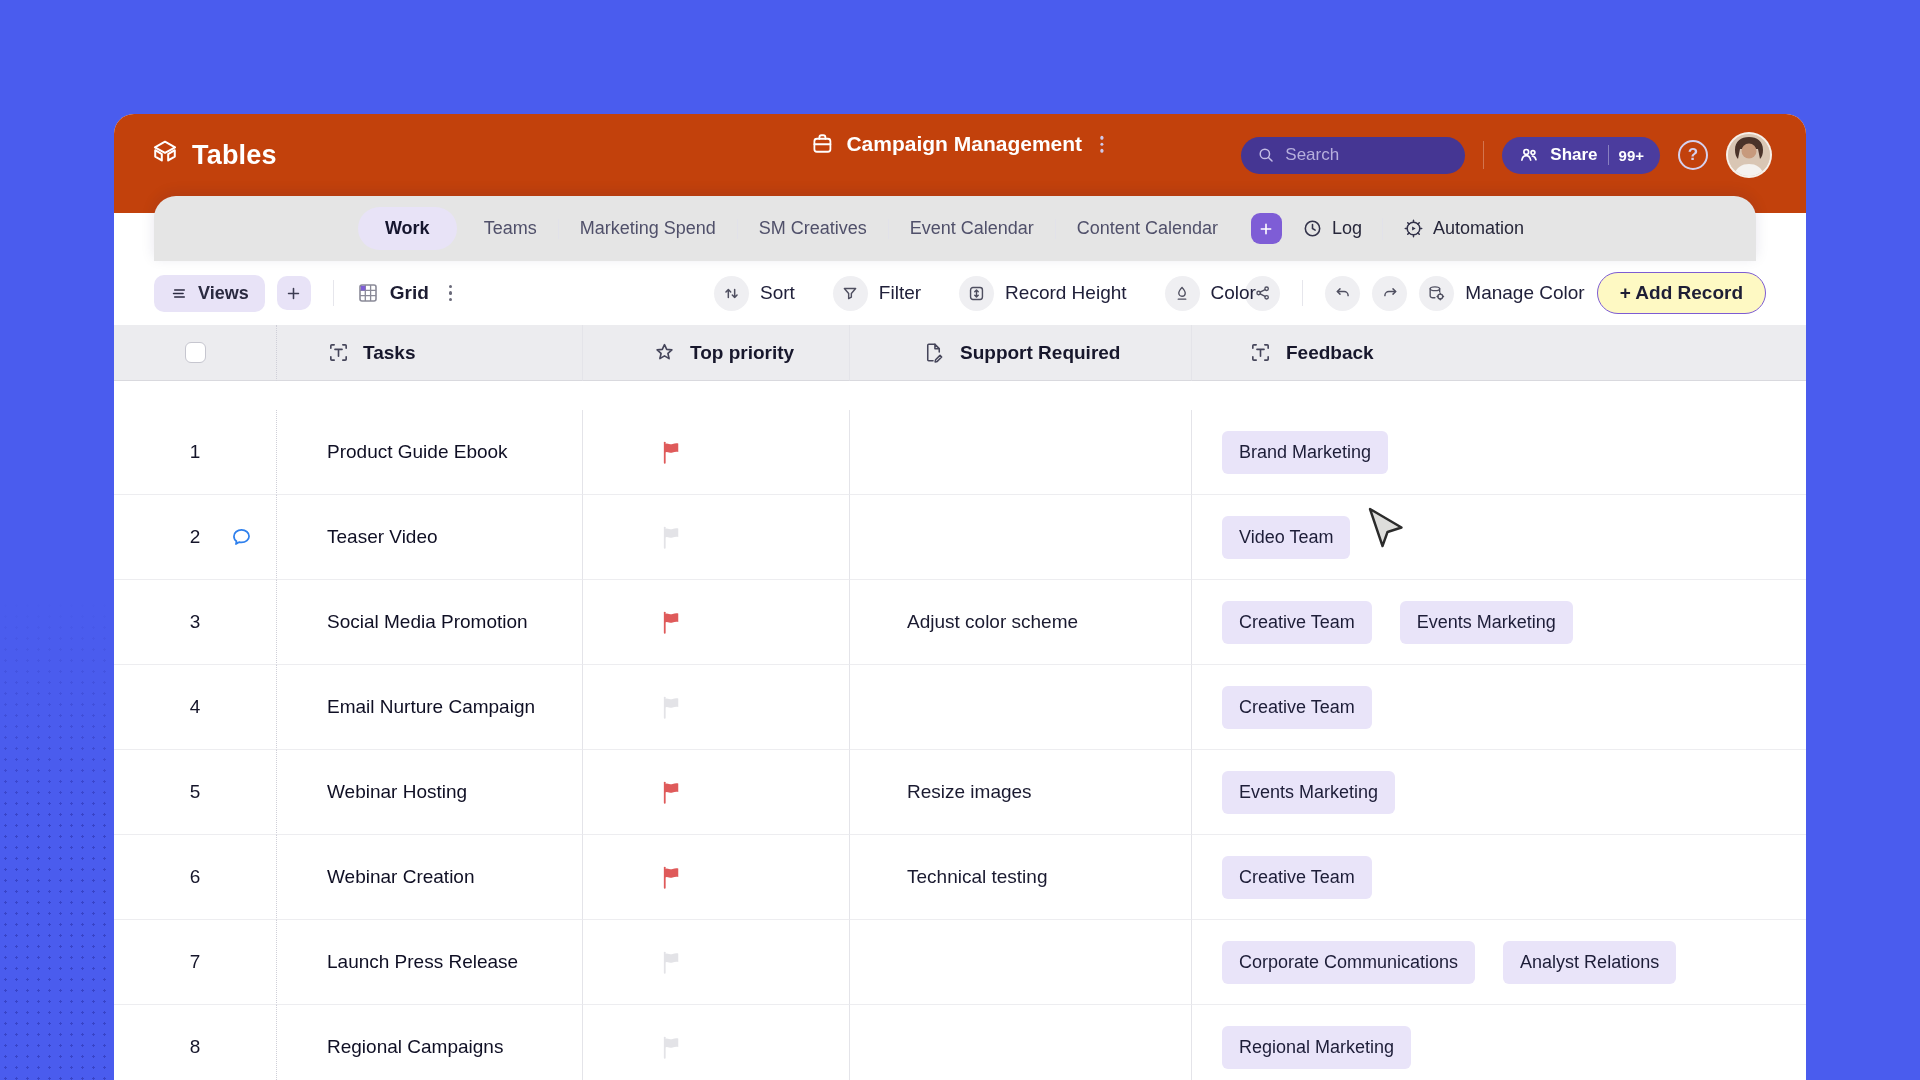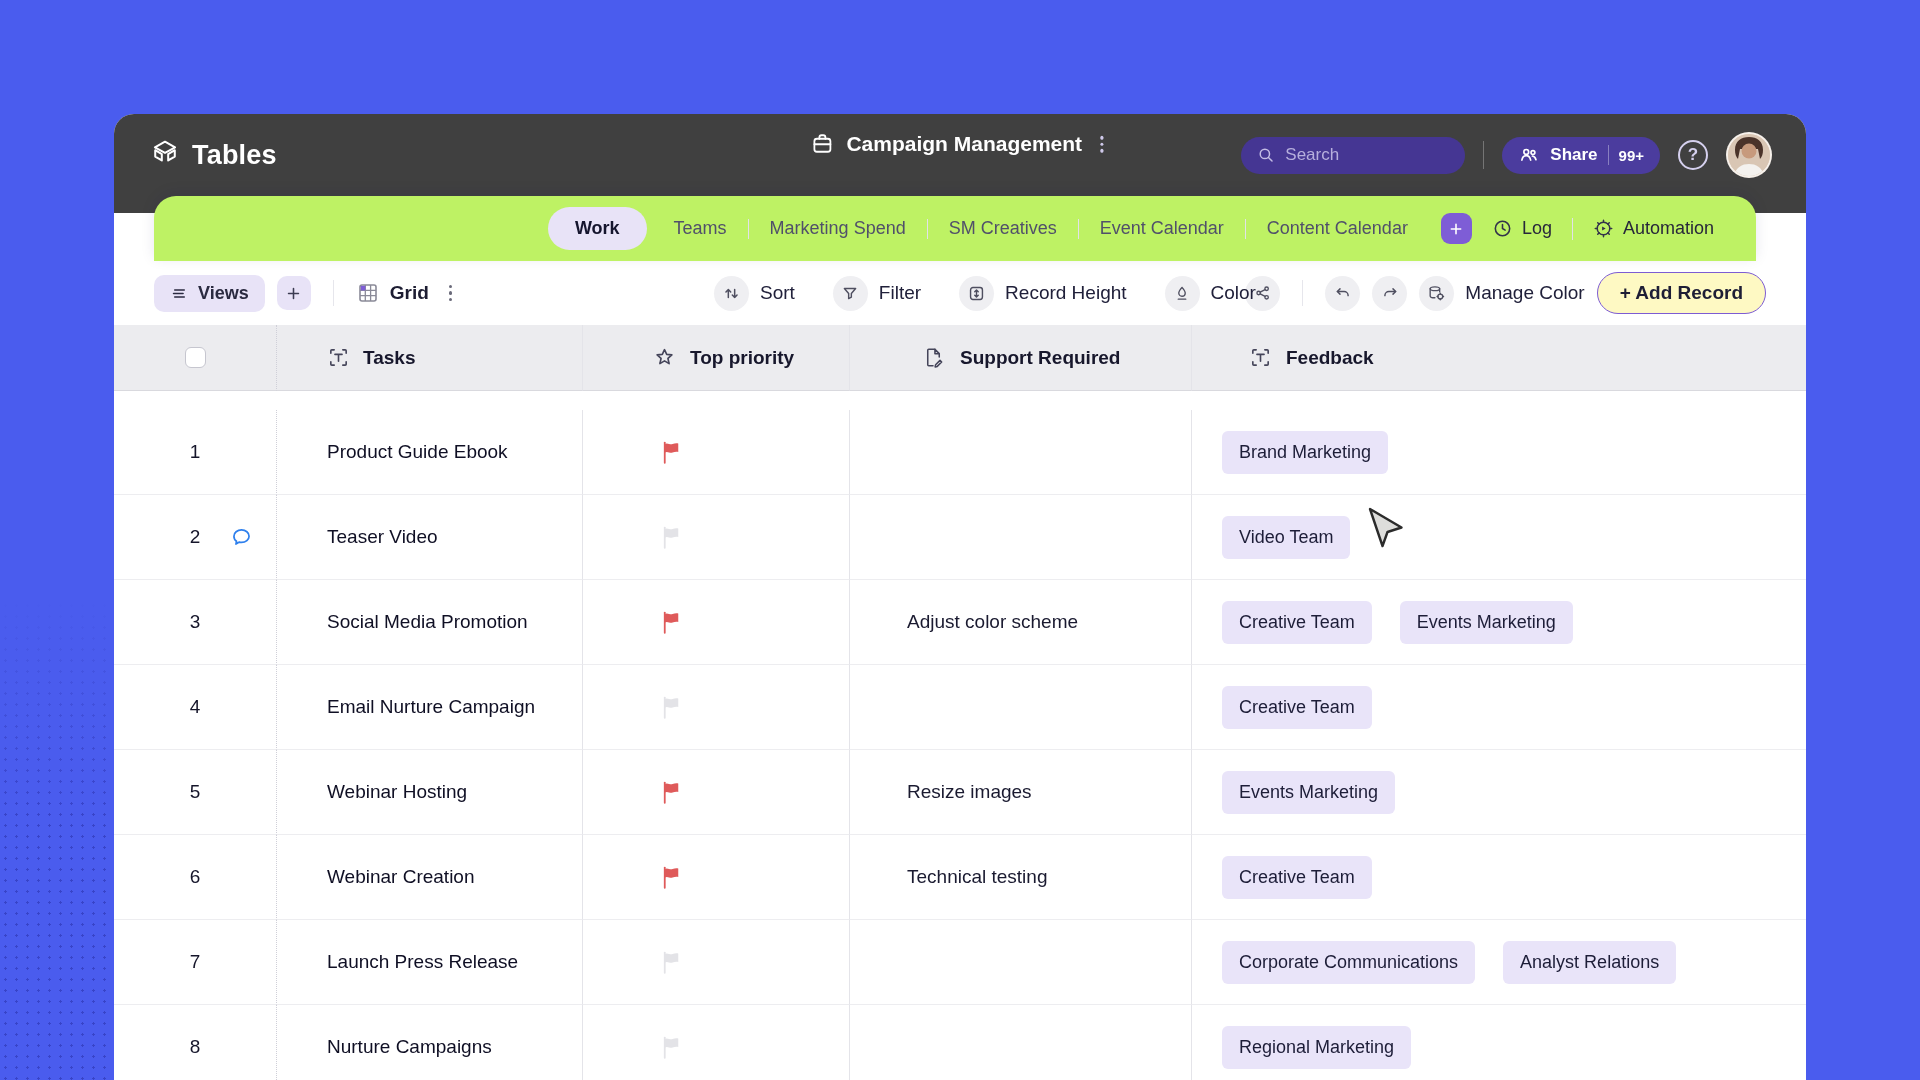--- a/index.html
+++ b/index.html
@@ -13,21 +13,21 @@
     background-size:11px 11px;
     -webkit-mask-image:linear-gradient(to top, #000 55%, transparent);
             mask-image:linear-gradient(to top, #000 55%, transparent);
   }
 
   .card { position:absolute; left:114px; top:114px; width:1692px; height:966px;
           background:#ffffff; border-radius:20px 20px 0 0; overflow:hidden;
           display:flex; flex-direction:column; }
 
   
-  .app-header { position:relative; height:99px; background:#404040; flex:0 0 auto; z-index:1; }
+  .app-header { position:relative; height:99px; background:#c2410c; flex:0 0 auto; z-index:1; }
   .header-row { height:82px; display:flex; align-items:center; justify-content:space-between; padding:0 34px; }
   .brand { display:flex; align-items:center; gap:10px; color:#fff; }
   .brand-name { font-size:27px; font-weight:700; letter-spacing:.2px; }
   .doc-title { position:absolute; left:50%; top:30px; transform:translate(-50%,-50%);
                display:flex; align-items:center; gap:12px; color:#fff; }
   .doc-title .t { font-size:21px; font-weight:700; }
   .kebab-v { display:flex; flex-direction:column; gap:3px; padding:4px 6px; cursor:pointer; }
   .kebab-v i { width:3.5px; height:3.5px; border-radius:50%; background:#cfc9ea; }
 
   .header-right { display:flex; align-items:center; gap:18px; }
@@ -41,22 +41,22 @@
                 border-radius:19px; padding:0 16px; color:#fff; cursor:pointer; }
   .share-pill .lbl { font-size:17px; font-weight:600; }
   .share-pill .sep { width:1px; height:20px; background:rgba(255,255,255,.35); }
   .share-pill .badge { font-size:15px; font-weight:600; }
   .help-btn { width:30px; height:30px; border-radius:50%; border:2px solid #d5d0ee; color:#d5d0ee;
               display:flex; align-items:center; justify-content:center; font-size:17px; font-weight:700; cursor:pointer; }
   .avatar { width:46px; height:46px; border-radius:50%; overflow:hidden; border:2px solid rgba(255,255,255,.65);
             background:#e7d6c6; cursor:pointer; }
 
   
-  .tab-strip { position:relative; z-index:2; margin:-17px 50px 0 40px; height:65px; background:#bef264;
-               border-radius:22px 22px 0 0; display:flex; align-items:center; justify-content:flex-end;
+  .tab-strip { position:relative; z-index:2; margin:-17px 50px 0 40px; height:65px; background:#e5e5e5;
+               border-radius:22px 22px 0 0; display:flex; align-items:center; justify-content:center;
                padding:0 22px 0 14px; box-shadow:0 -3px 14px rgba(25,15,90,.10); flex:0 0 auto; }
   .tabs { display:flex; align-items:center; }
   .tab { font-size:18px; color:#50506a; padding:0 21px; cursor:pointer; white-space:nowrap; }
   .tab.active { background:#e8e3f7; color:#15152e; font-weight:700; padding:11px 27px; border-radius:999px; margin-right:6px; }
   .tab-div { width:1px; height:20px; background:#e2e2e9; }
   .add-tab { width:31px; height:31px; margin-left:12px; border-radius:9px; background:#7e5dd6; color:#fff;
              display:flex; align-items:center; justify-content:center; cursor:pointer; }
   .strip-right { display:flex; align-items:center; gap:0; color:#27273a; }
   .strip-btn { display:flex; align-items:center; gap:9px; font-size:18px; padding:0 20px; cursor:pointer; color:#27273a; }
   .strip-sep { width:1px; height:22px; background:#e2e2e9; }
@@ -79,21 +79,21 @@
                  align-items:center; justify-content:center; color:#4f4f60; }
 
   .tb-right { margin-left:auto; display:flex; align-items:center; gap:12px; }
   .add-record { display:flex; align-items:center; gap:6px; border:1.5px solid #7d5cd3; border-radius:999px;
                 background:#fef9c3; padding:9px 22px; font-size:19px; font-weight:600; color:#1e1e36; cursor:pointer; }
 
   
   .table { flex:1; display:grid; grid-template-columns:162px 306px 267px 342px 1fr;
            grid-auto-rows:85px; align-content:start; }
   .cell { display:flex; align-items:center; border-bottom:1px solid #ededf0; background:#fff; min-width:0; }
-  .hcell { height:66px; background:#ececef; border-bottom:1px solid #d9d9de; color:#17172c; }
+  .hcell { height:56px; background:#ececef; border-bottom:1px solid #d9d9de; color:#17172c; }
   .hcell .hlabel { font-size:19px; font-weight:600; }
   .b2 { border-left:1px dotted #cfcfd8; }
   .b3,.b4,.b5 { border-left:1px solid #e4e4e9; }
 
   .checkbox { width:21px; height:21px; border:1.5px solid #c6c6cf; border-radius:6px; background:#fff;
               margin:0 auto; cursor:pointer; }
   .hicon { color:#45455a; display:flex; }
   .pad-task { padding-left:50px; gap:13px; }
   .pad-pri { padding-left:70px; gap:14px; }
   .pad-fb  { padding-left:57px; gap:14px; }
@@ -546,21 +546,21 @@
           <span class="tags">
             <span class="tag">Corporate Communications</span>
             <span class="tag">Analyst Relations</span>
           </span>
         </div>
 
       <div class="cell num-cell">
           <span>8</span>
         </div>
       <div class="cell b2 task-text">
-          <span>Nurture Campaigns</span>
+          <span>Regional Campaigns</span>
         </div>
       <div class="cell b3">
         <span class="flag">
           <svg width="27" height="27" viewBox="0 0 24 24">
               <path d="M6 3.2v18" stroke="currentColor" stroke-width="1.6" stroke-linecap="round"></path>
               <path d="M6 4.4c2.6-1.5 4.4.9 6.9.1 2-.6 3.3-1 5.1-.5v7.6c-1.8-.5-3.1-.1-5.1.5-2.5.8-4.3-1.6-6.9-.1z" fill="currentColor"></path>
             </svg>
         </span>
       </div>
       <div class="cell b4 fb-text">

